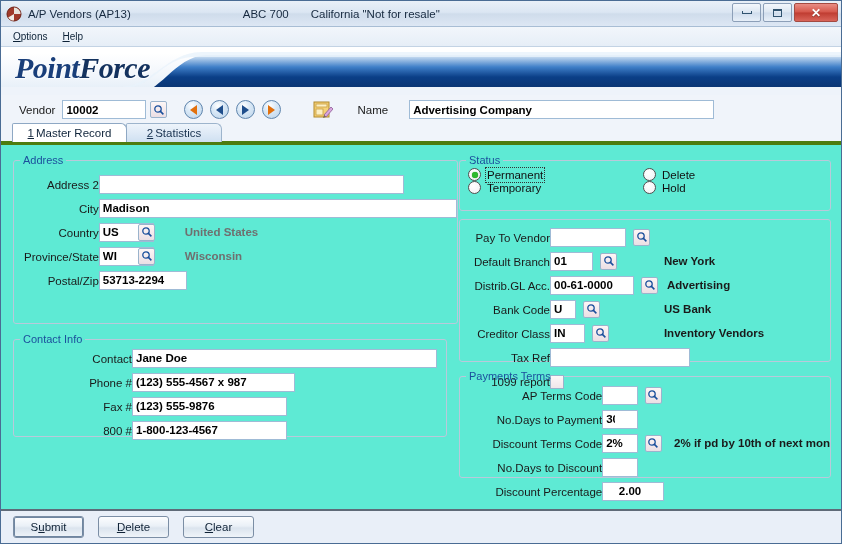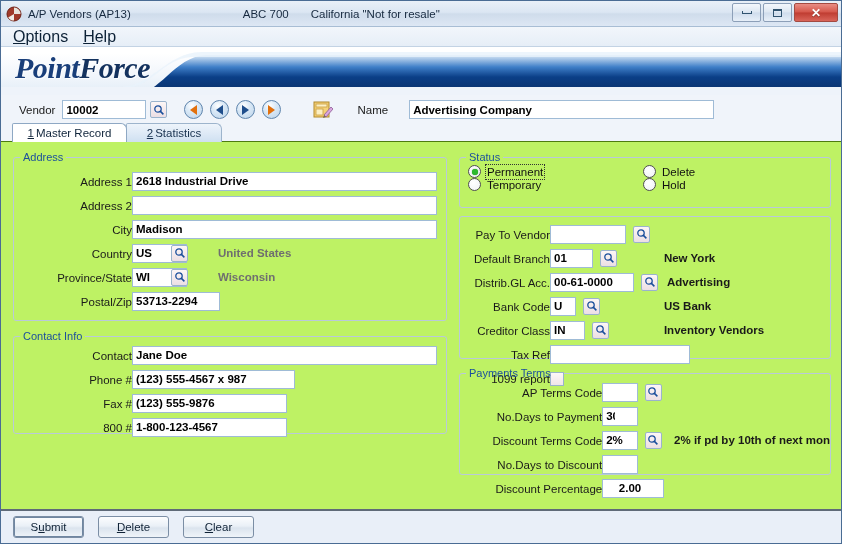--- a/index.html
+++ b/index.html
@@ -58,21 +58,21 @@
   .wglyph-close { color: #ffffff; font-size: 12px; font-weight: bold; line-height: 1; text-shadow: 0 1px 0 rgba(0,0,0,.35); }
 
   
   #menubar {
     height: 20px;
     background: linear-gradient(to bottom,#f2f6fb,#e6eef7);
     border-bottom: 1px solid #c3d3e4;
     display: flex; align-items: center; padding-left: 5px;
   }
   .menu-item {
-    font-size: 16px; color: #0c2136;
+    font-size: 10px; color: #0c2136;
     padding: 2px 8px 2px 7px;
   }
   .menu-item u { text-decoration: underline; }
 
   
   #banner {
     position: relative;
     height: 48px;
     background: #ffffff;
     overflow: hidden;
@@ -159,22 +159,22 @@
     background: linear-gradient(to bottom,#eef4fb,#cfe0f1);
     width: 96px;
     color: #17314f;
   }
   .tab .mnem { text-decoration: underline; margin-right: 2px; }
 
   
   #body {
     position: relative;
     height: 372px;
-    background: #bef264;
-    border-top: 1px solid #4d7c0f;
+    background: #5eead4;
+    border-top: 4px solid #4d7c0f;
     margin-top: -1px;
   }
   #left-col { position: absolute; left: 12px; top: 9px; width: 434px; }
   #right-col { position: absolute; left: 458px; top: 9px; width: 372px; }
 
   fieldset.grp {
     border: 1px solid #b9c9da;
     border-radius: 3px;
     margin: 0; padding: 0;
     background: transparent;
@@ -343,31 +343,27 @@
   </div>
 
   <div id="body">
 
     <div id="left-col">
 
       <fieldset class="grp" style="height:170px;">
         <legend>Address</legend>
         <table class="frm" style="margin:6px 0 0 10px;">
           <tbody>
-              <tr>
-            <td class="lcell" style="width:108px;"><span class="lbl">Address 1</span></td>
-            <td class="fcell"><input class="tf" style="width: 305px;" value="2618 Industrial Drive"></td>
-          </tr>
           <tr>
             <td class="lcell"><span class="lbl">Address 2</span></td>
             <td class="fcell"><input class="tf" style="width: 305px;" value=""></td>
           </tr>
           <tr>
             <td class="lcell"><span class="lbl">City</span></td>
-            <td class="fcell"><input class="tf" style="width: 305px;" value="Madison"></td>
+            <td class="fcell"><input class="tf" style="width: 358px;" value="Madison"></td>
           </tr>
           <tr>
             <td class="lcell"><span class="lbl">Country</span></td>
             <td class="fcell">
               <input class="tf" style="width: 55px;" value="US">
               <span class="lookup" style="margin-left:-20px;vertical-align:middle;">
                 <svg width="12" height="12" viewBox="0 0 12 12">
                   <circle cx="5" cy="5" r="3.2" fill="none" stroke="#1b4f9c" stroke-width="1.3"></circle>
                   <line x1="7.4" y1="7.4" x2="10.4" y2="10.4" stroke="#1b4f9c" stroke-width="1.5"></line>
                 </svg>

